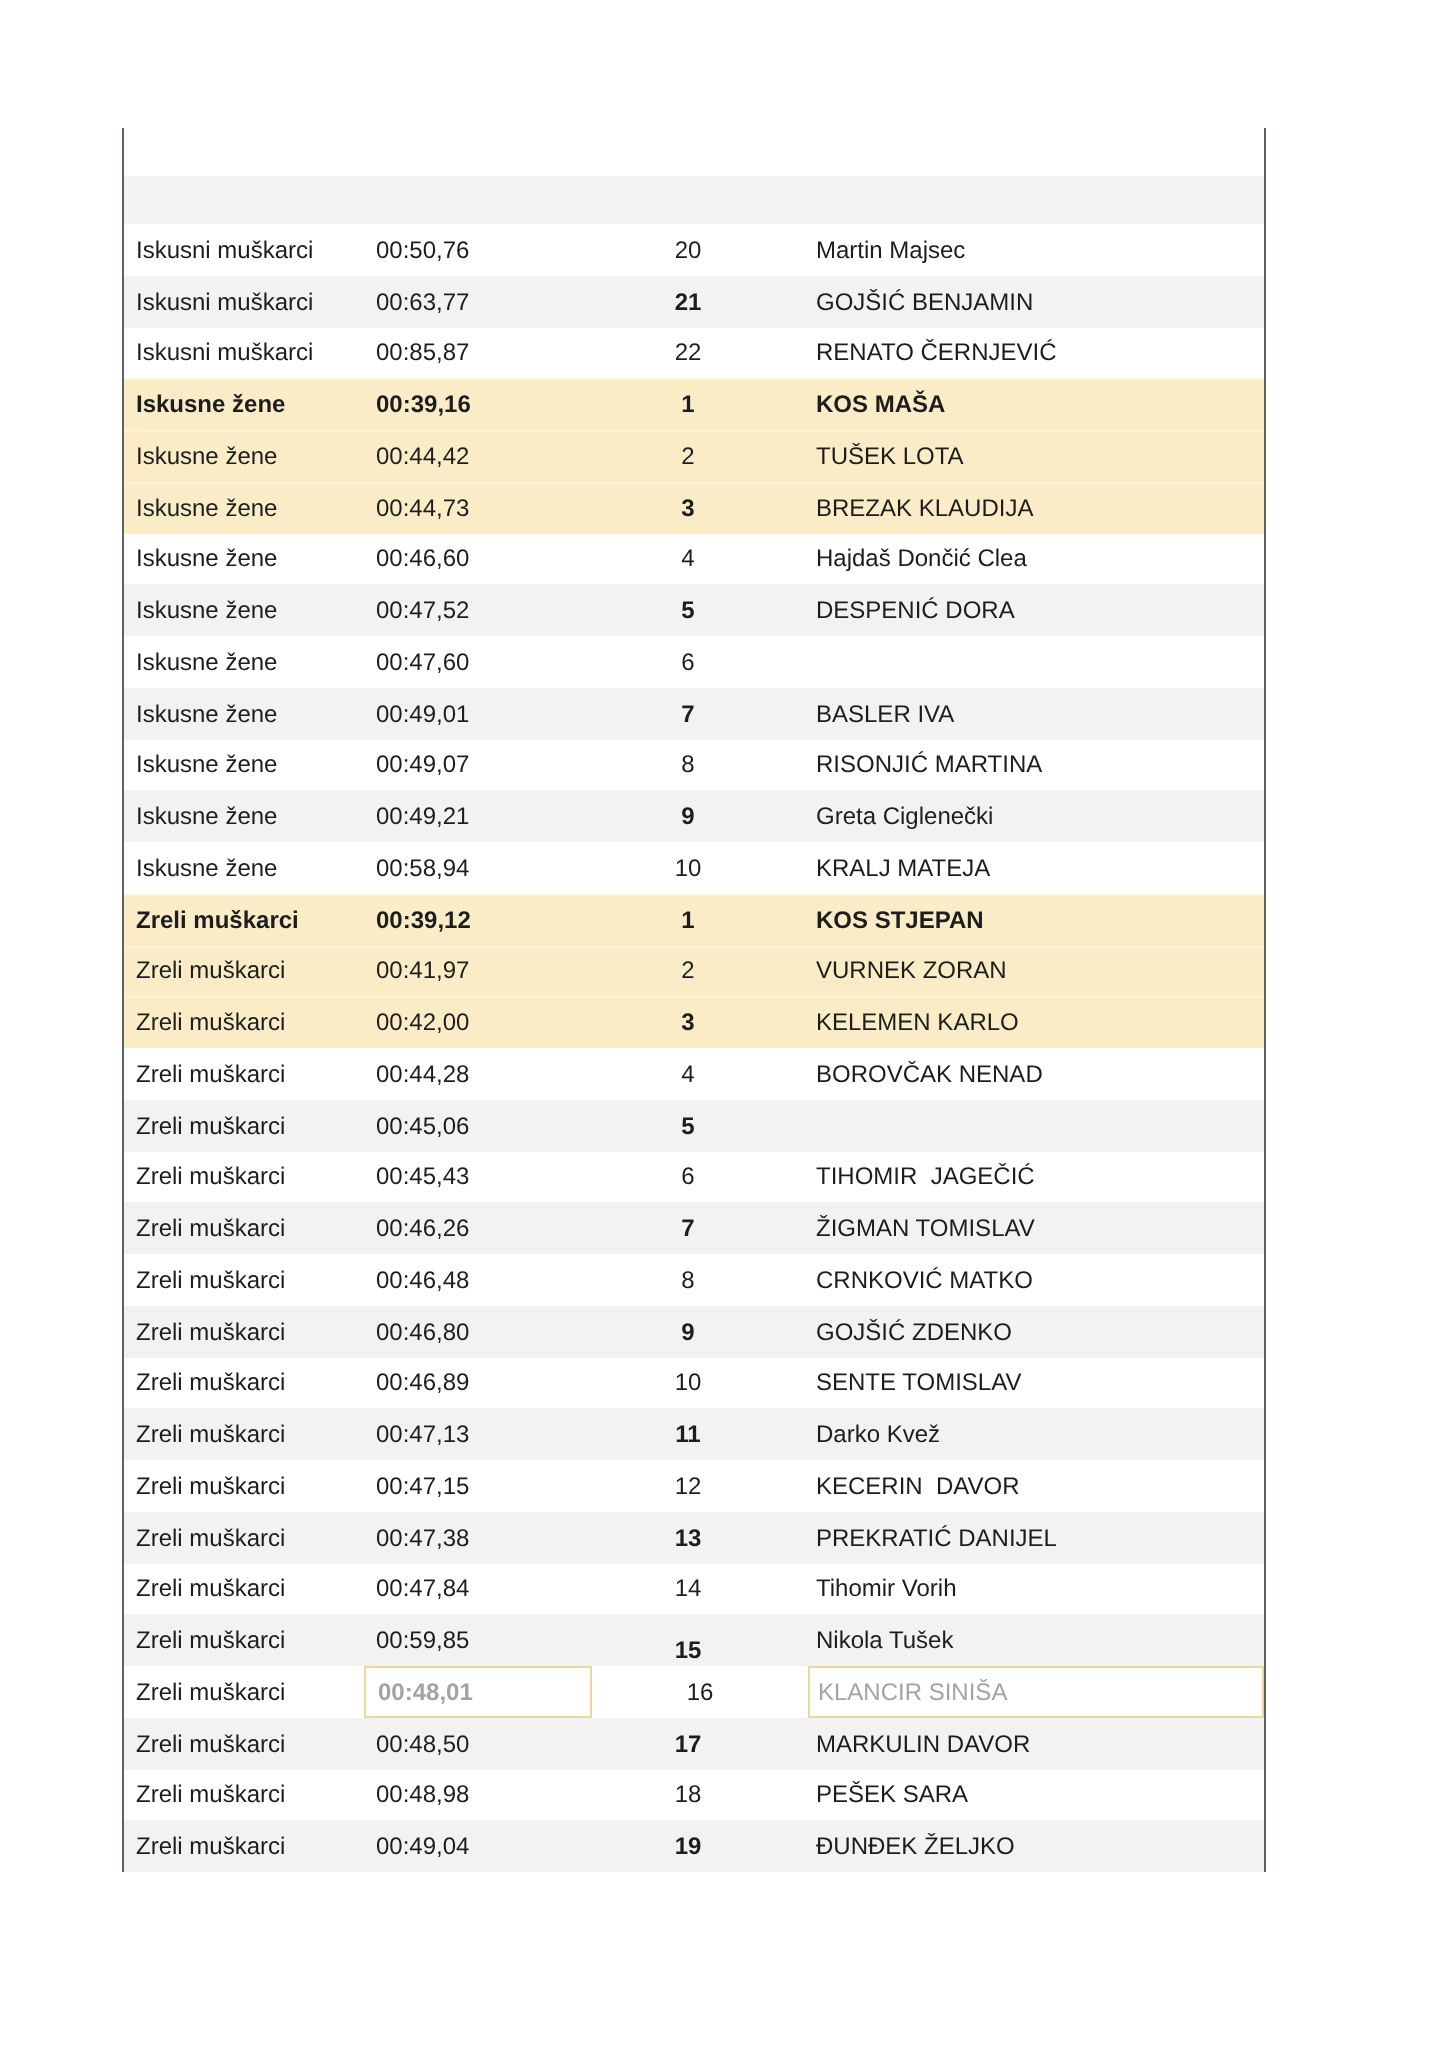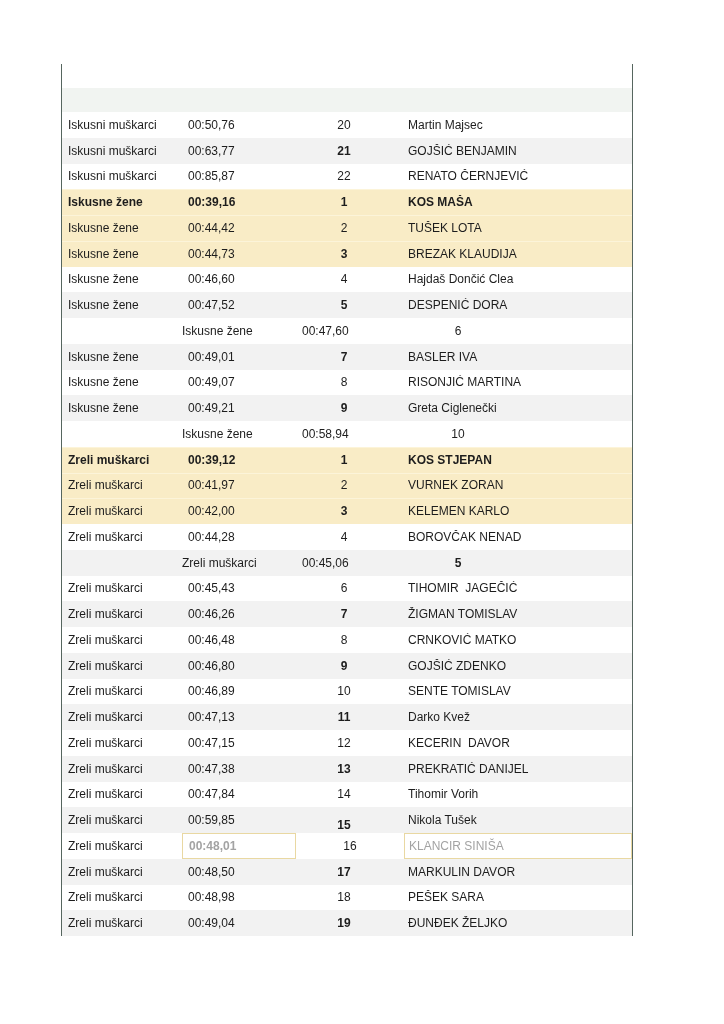--- a/index.html
+++ b/index.html
@@ -31,21 +31,20 @@
   .rows   { height: 824px; display: flex; flex-direction: column; }
 
   .row {
     display: flex;
     align-items: center;
     height: 25.75px;
     flex: none;
     font-size: 12px;
     color: var(--text, #1d1d1d);
     box-sizing: border-box;
-    justify-content: center;
   }
   .c-cat  { width: 120px; padding-left: 6px; white-space: pre; overflow: hidden; }
   .c-time { width: 96px;  white-space: pre; }
   .c-rank { width: 120px; text-align: center; }
   .c-name { flex: 1; padding-left: 4px; white-space: pre; overflow: hidden; }
 
   
   .row.zebra { background: var(--zebra, #f2f2f2); }
   .row.zebra .c-rank { font-weight: bold; }
 
@@ -153,20 +152,21 @@
         <div class="row zebra">
     <span class="c-cat">Iskusne žene</span>
     <span class="c-time">00:49,21</span>
     <span class="c-rank" style="font-weight: bold;">9</span>
     <span class="c-name">Greta Ciglenečki</span>
   </div>
         <div class="row">
     <span class="c-cat">Iskusne žene</span>
     <span class="c-time">00:58,94</span>
     <span class="c-rank">10</span>
+    <span class="c-name">KRALJ MATEJA</span>
   </div>
         <div class="row cream first">
     <span class="c-cat">Zreli muškarci</span>
     <span class="c-time">00:39,12</span>
     <span class="c-rank" style="font-weight: bold;">1</span>
     <span class="c-name">KOS STJEPAN</span>
   </div>
         <div class="row cream">
     <span class="c-cat">Zreli muškarci</span>
     <span class="c-time">00:41,97</span>

